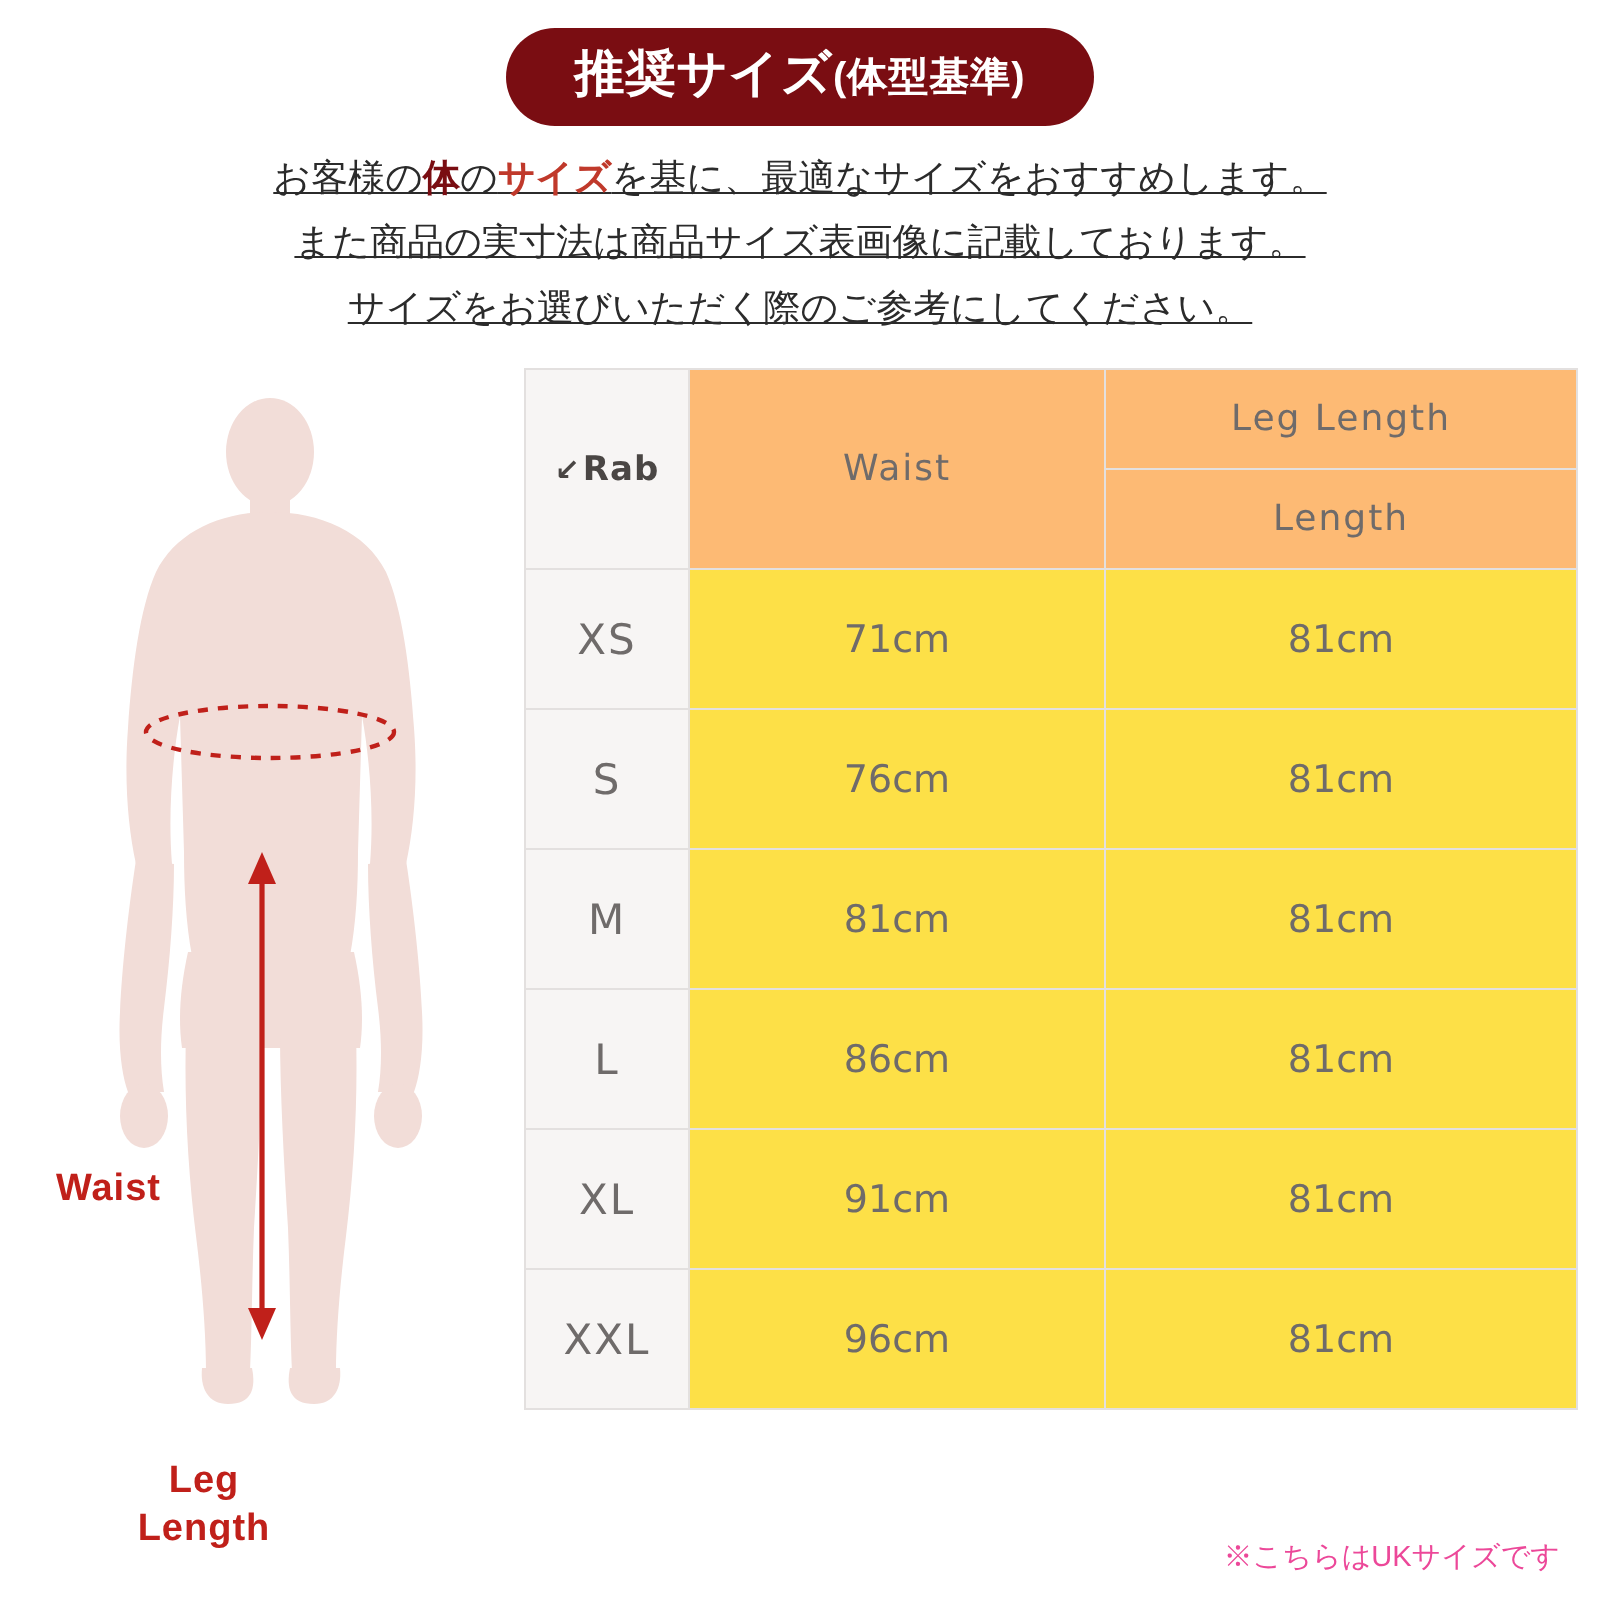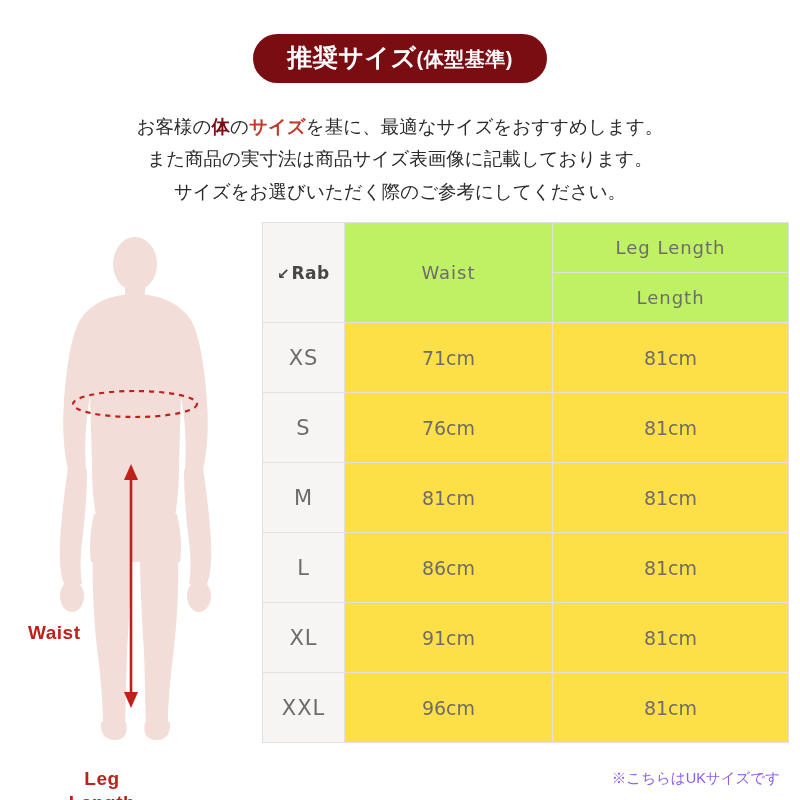--- a/index.html
+++ b/index.html
@@ -14,44 +14,45 @@
     color: #333333;
     overflow: hidden;
     position: relative;
   }
 
   
   .header-wrap {
     width: 100%;
     display: flex;
     justify-content: center;
-    padding-top: 34px;
+    padding-top: 14px;
   }
   .title-badge {
     background: #7a0d12;
     color: #ffffff;
     border-radius: 26px;
     padding: 11px 34px 13px 34px;
     font-size: 25px;
     font-weight: bold;
     letter-spacing: 0.5px;
     line-height: 1;
     white-space: nowrap;
   }
   .title-badge .sub {
     font-size: 20px;
   }
 
   
   .lead {
-    margin-top: 28px;
+    margin-top: 10px;
     text-align: center;
     font-size: 18.5px;
     line-height: 1.75;
     color: #2b2b2b;
+    text-decoration: underline;
   }
   .lead .em-dark {
     color: #7a0d12;
     font-weight: bold;
   }
   .lead .em-red {
     color: #c0392b;
     font-weight: bold;
   }
 
@@ -111,21 +112,21 @@
     table-layout: fixed;
   }
   table.size-table td, table.size-table th {
     border: 1px solid #e3e0df;
     text-align: center;
     color: #6f6b6a;
     font-weight: normal;
     font-family: "DejaVu Sans", sans-serif;
   }
   .hd-cell {
-    background: #bef264;
+    background: #fdba74;
     height: 47px;
     font-size: 17px;
     color: #8b8685;
     letter-spacing: 1px;
   }
   .brand-cell {
     background: #f7f5f4;
     width: 79px;
   }
   .brand-logo {
@@ -163,21 +164,21 @@
     height: 67px;
     background: #fde047;
   }
 
   
   .footnote {
     position: absolute;
     right: 20px;
     bottom: 12px;
     font-size: 14.5px;
-    color: #8b5cf6;
+    color: #ec4899;
   }
 </style>
 </head>
 <body>
 
 <div class="header-wrap">
   <div class="title-badge">
     <span>推奨サイズ</span><span class="sub">(体型基準)</span>
   </div>
 </div>

